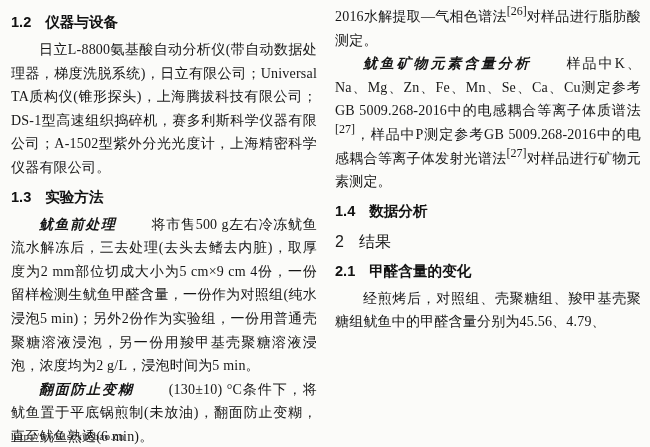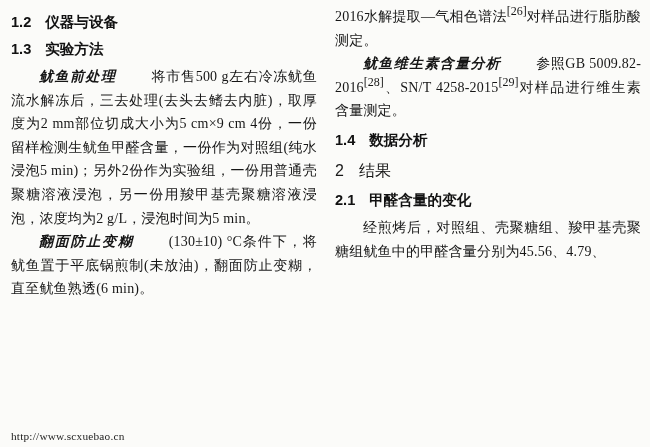--- a/index.html
+++ b/index.html
@@ -74,27 +74,28 @@
     text-align: center;
   }
 </style>
 </head>
 <body>
 
 <div class="page">
   <div class="columns">
     <div class="col">
         <div class="h2"><span class="num">1.2</span><span>仪器与设备</span></div>
+        <p class="para indent"><span>日立L-8800氨基酸自动分析仪(带自动数据处理器，梯度洗脱系统)，日立有限公司；Universal TA质构仪(锥形探头)，上海腾拔科技有限公司；DS-1型高速组织捣碎机，赛多利斯科学仪器有限公司；A-1502型紫外分光光度计，上海精密科学仪器有限公司。</span></p>
         <div class="h2"><span class="num">1.3</span><span>实验方法</span></div>
         <p class="para indent"><span class="runin">鱿鱼前处理</span><span>将市售500 g左右冷冻鱿鱼流水解冻后，三去处理(去头去鳍去内脏)，取厚度为2 mm部位切成大小为5 cm×9 cm 4份，一份留样检测生鱿鱼甲醛含量，一份作为对照组(纯水浸泡5 min)；另外2份作为实验组，一份用普通壳聚糖溶液浸泡，另一份用羧甲基壳聚糖溶液浸泡，浓度均为2 g/L，浸泡时间为5 min。</span></p>
         <p class="para indent"><span class="runin">翻面防止变糊</span><span>(130±10) °C条件下，将鱿鱼置于平底锅煎制(未放油)，翻面防止变糊，直至鱿鱼熟透(6 min)。</span></p>
       </div>
     <div class="col">
         <p class="para"><span>2016水解提取—气相色谱法</span><sup class="cite">[26]</sup><span>对样品进行脂肪酸测定。</span></p>
-        <p class="para indent"><span class="runin">鱿鱼维生素含量分析</span><span>参照GB 5009.82-2016</span><sup class="cite">[28]</sup><span>、SN/T 4258-2015</span><sup class="cite">[29]</sup><span>对样品进行维生素含量测定。</span></p>
+        <p class="para indent"><span class="runin">鱿鱼矿物元素含量分析</span><span>样品中K、Na、Mg、Zn、Fe、Mn、Se、Ca、Cu测定参考GB 5009.268-2016中的电感耦合等离子体质谱法</span><sup class="cite">[27]</sup><span>，样品中P测定参考GB 5009.268-2016中的电感耦合等离子体发射光谱法</span><sup class="cite">[27]</sup><span>对样品进行矿物元素测定。</span></p>
         <div class="h2"><span class="num">1.4</span><span>数据分析</span></div>
         <div class="h1"><span class="num">2</span><span>结果</span></div>
         <div class="h2"><span class="num">2.1</span><span>甲醛含量的变化</span></div>
         <p class="para indent"><span>经煎烤后，对照组、壳聚糖组、羧甲基壳聚糖组鱿鱼中的甲醛含量分别为45.56、4.79、</span></p>
       </div>
   </div>
   <div class="footer">http://www.scxuebao.cn</div>
 </div>
 
 </body></html>

